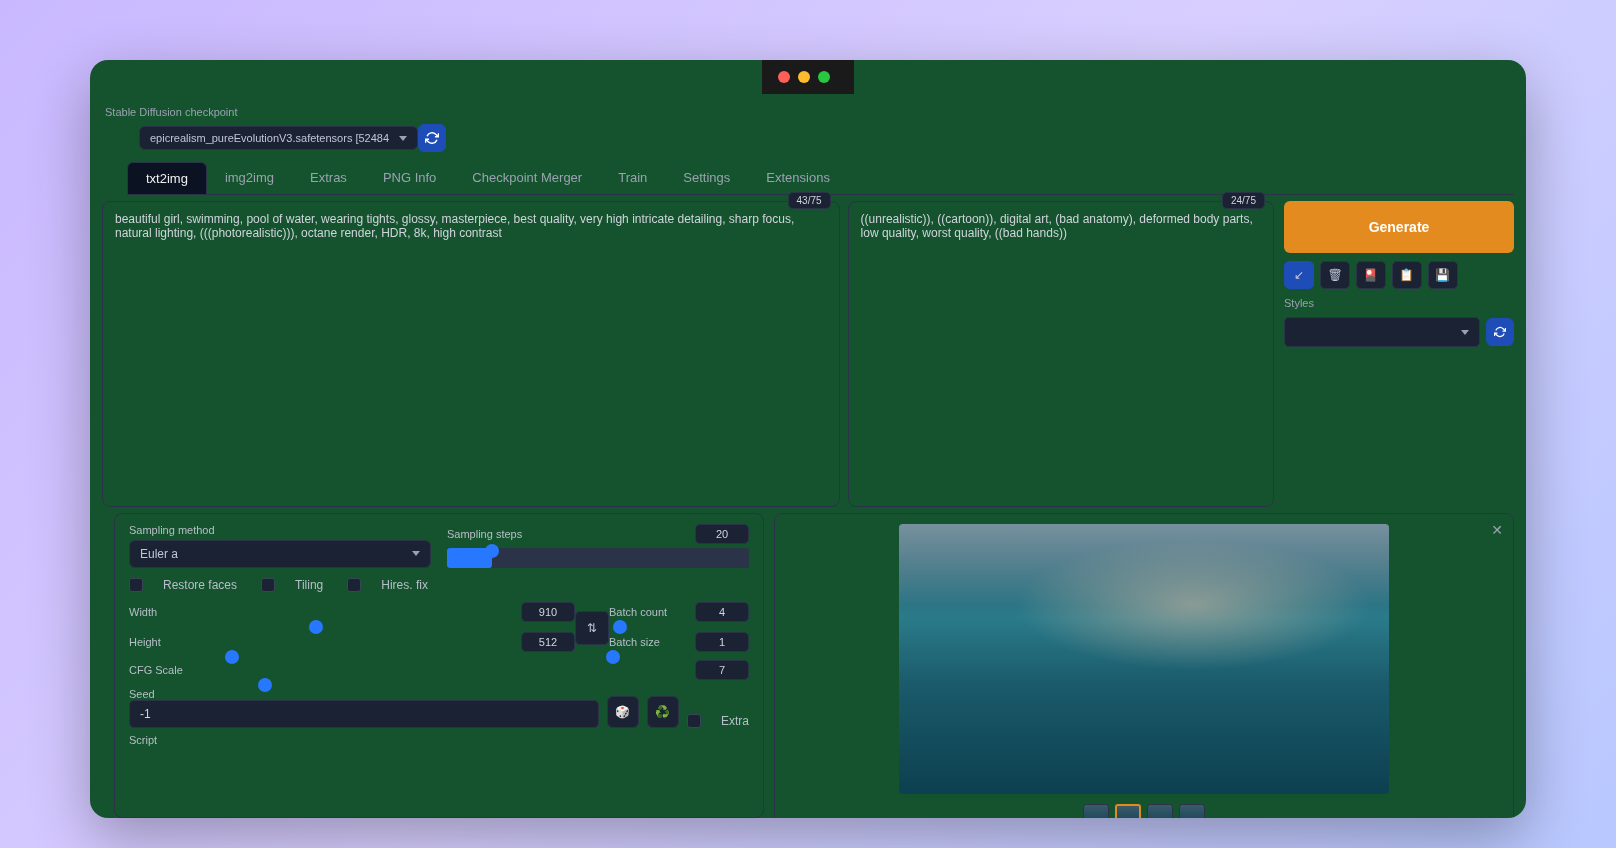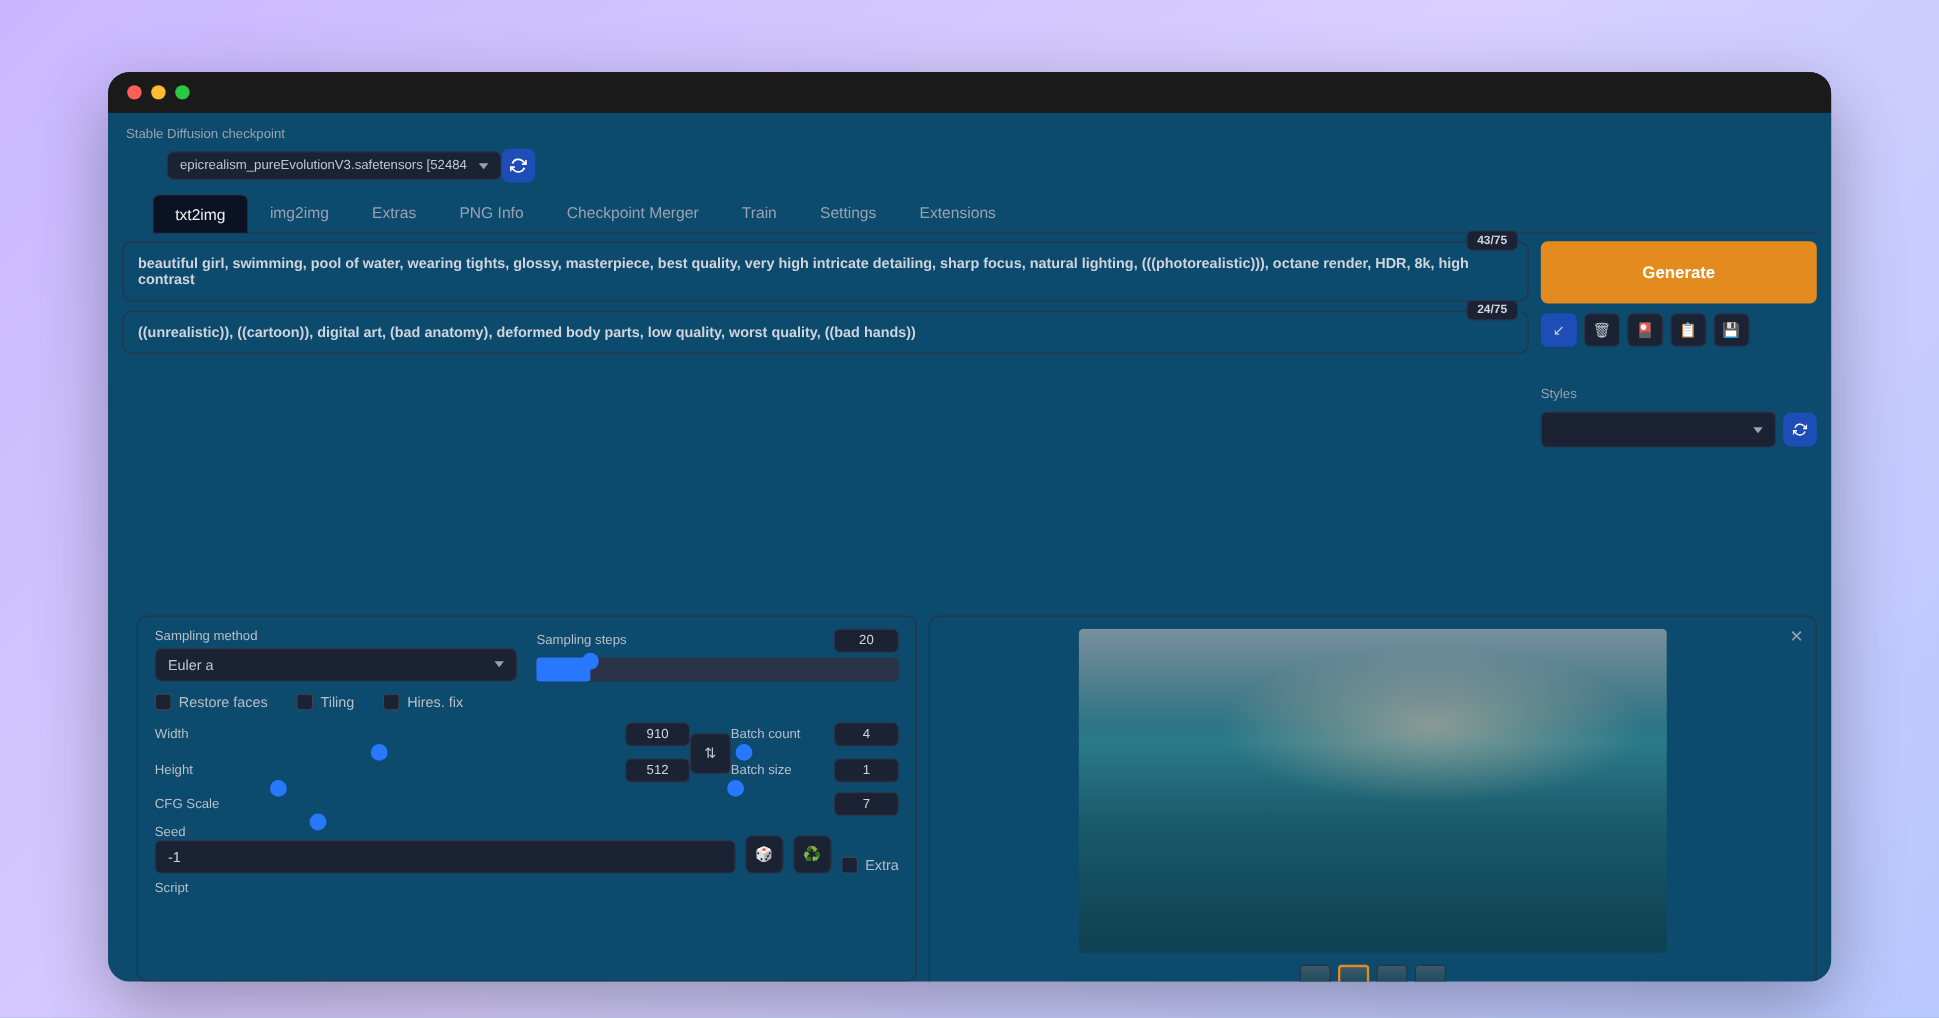--- a/index.html
+++ b/index.html
@@ -1,23 +1,24 @@
 <!DOCTYPE html>
 <html><head>
 <meta charset="utf-8">
 <style>
 * { box-sizing: border-box; margin: 0; padding: 0; font-family: -apple-system, BlinkMacSystemFont, "Segoe UI", sans-serif; }
 body {
   background: linear-gradient(135deg, #c9b8ff 0%, #d8cfff 50%, #b8c8ff 100%);
   width: 1616px; height: 848px; padding: 60px 90px 30px; overflow: hidden;
 }
 .window {
-  background: #0c4a6e; border-radius: 18px; width: 100%; height: 100%;
+  background: #14532d; border-radius: 18px; width: 100%; height: 100%;
   display: flex; flex-direction: column; overflow: hidden;
   box-shadow: 0 20px 60px rgba(0,0,0,0.3);
+  align-items: center;
 }
 .titlebar {
   background: #1a1a1a; height: 36px; display: flex; align-items: center; padding: 0 16px;
 }
 .tl-dot { width: 12px; height: 12px; border-radius: 50%; margin-right: 8px; }
 .tl-red { background: #ff5f57; }
 .tl-yellow { background: #febc2e; }
 .tl-green { background: #28c840; }
 .app-body { padding: 12px 12px 0; color: #c0c6d4; font-size: 12px; display: flex; flex-direction: column; gap: 6px; height: 100%; }
 .checkpoint-row { display: flex; align-items: center; gap: 0; padding-left: 37px; }
@@ -31,59 +32,59 @@
 .icon-btn {
   background: #1a2234; border: 1px solid #2a3348; border-radius: 6px;
   width: 28px; height: 28px; display: flex; align-items:center; justify-content:center;
   color:#c0c6d4; font-size:12px;
 }
 .icon-btn.blue { background:#1e4db7; border-color:#1e4db7;}
 .tabs { display: flex; gap: 0; border-bottom: 1px solid #2a3348; margin-top: 4px; margin-left: 25px;}
 .tab { padding: 8px 18px; color: #9aa2b1; font-size: 13px; cursor: pointer; border-radius: 6px 6px 0 0;}
 .tab.active { color: #f0f0f0; border: 1px solid #2a3348; border-bottom: none; background: #0b1322;}
 .main-row { display: flex; gap: 10px; flex: 1; }
-.prompt-col { flex: 1; display: flex; flex-direction: column; gap: 8px; font-weight: bold;}
+.prompt-col { flex: 1; display: flex; flex-direction: row; gap: 8px;}
 .gen-col { width: 230px; display: flex; flex-direction: column; gap: 8px;}
 .prompt-box {
   border: 1px solid #2a3348; border-radius: 8px; padding: 10px 12px;
   font-size: 12px; color: #d0d4dc; position: relative;
 }
 .prompt-main { min-height: 50px; }
 .prompt-neg { min-height: 30px;}
 .token-badge {
   position: absolute; top: -10px; right: 8px; background: #1a2234;
   border: 1px solid #2a3348; border-radius: 5px; padding: 2px 8px; font-size: 10px;
 }
 .gen-btn {
   background: #e38b1f; color: #fff; border-radius: 6px; height: 52px;
   display: flex; align-items: center; justify-content: center;
   font-weight: 600; font-size: 14px;
 }
 .small-btn-row { display: flex; gap: 6px;}
 .small-btn { width: 30px; height: 28px; background: #1a2234; border: 1px solid #2a3348; border-radius: 5px; display:flex;align-items:center;justify-content:center;font-size:12px;}
 .small-btn.blue { background: #1e4db7; border-color:#1e4db7;}
-.styles-label { font-size: 11px; color: #9aa2b1; margin-top: 26px;}
+.styles-label { font-size: 11px; color: #9aa2b1;}
 .styles-row { display: flex; gap: 6px; align-items: center;}
 .styles-select { flex: 1; background: #1a2234; border: 1px solid #2a3348; border-radius: 5px; height: 30px; display:flex;align-items:center;justify-content:flex-end;padding:0 10px;}
 .lower-row { display: flex; gap: 10px; flex: 1; min-height: 0; padding-left: 12px;}
 .settings-panel {
   width: 650px; border: 1px solid #2a3348; border-radius: 8px; padding: 10px 14px;
   display: flex; flex-direction: column; gap: 6px;
 }
 .output-panel { flex: 1; display: flex; flex-direction: column; gap: 8px;}
 .label { font-size: 11px; color: #b8bec9; }
 .row { display: flex; gap: 16px;}
 .col { flex: 1; display: flex; flex-direction: column; gap: 4px;}
 .select-full { background: #1a2234; border: 1px solid #2a3348; border-radius: 6px; padding: 6px 10px; display:flex;justify-content:space-between;align-items:center;font-size:12px;}
 .num-box { background: #1a2234; border: 1px solid #2a3348; border-radius: 5px; padding: 3px 0; width: 54px; text-align: center; font-size: 11px; color: #d0d4dc; margin-left: 20px;}
 .slider-track { height: 6px; background: #2a3348; border-radius: 3px; position: relative; flex:1;}
 .slider-fill { position: absolute; height: 100%; background: #2878ff; border-radius: 3px;}
 .slider-thumb { position: absolute; width: 14px; height: 14px; background: #2878ff; border-radius: 50%; top: -4px; transform: translateX(-50%);}
 .checkbox-row { display: flex; gap: 24px; padding: 4px 0;}
-.checkbox-item { display: flex; align-items: center; gap: 6px; font-size: 12px; color: #b8bec9;}
+.checkbox-item { display: flex; align-items: center; gap: 20px; font-size: 12px; color: #b8bec9;}
 .checkbox { width: 14px; height: 14px; background: #1a2234; border: 1px solid #3a4358; border-radius: 3px;}
 .slider-group { display: flex; flex-direction: column; gap: 2px;}
 .slider-header { display: flex; justify-content: space-between; align-items: center;}
 .dims-row { display: flex; align-items: center;}
 .dims-left { flex: 1; display: flex; flex-direction: column; gap: 8px;}
 .dims-right { width: 140px; display: flex; flex-direction: column; gap: 8px;}
 .swap-btn { width: 34px; height: 34px; background: #1a2234; border: 1px solid #2a3348; border-radius: 5px; display:flex;align-items:center;justify-content:center; align-self:center;}
 .seed-row { display: flex; gap: 8px; align-items: end;}
 .seed-col { flex:1;}
 .seed-input { background: #1a2234; border: 1px solid #2a3348; border-radius: 5px; padding: 6px 10px; font-size: 12px; color:#d0d4dc;}

